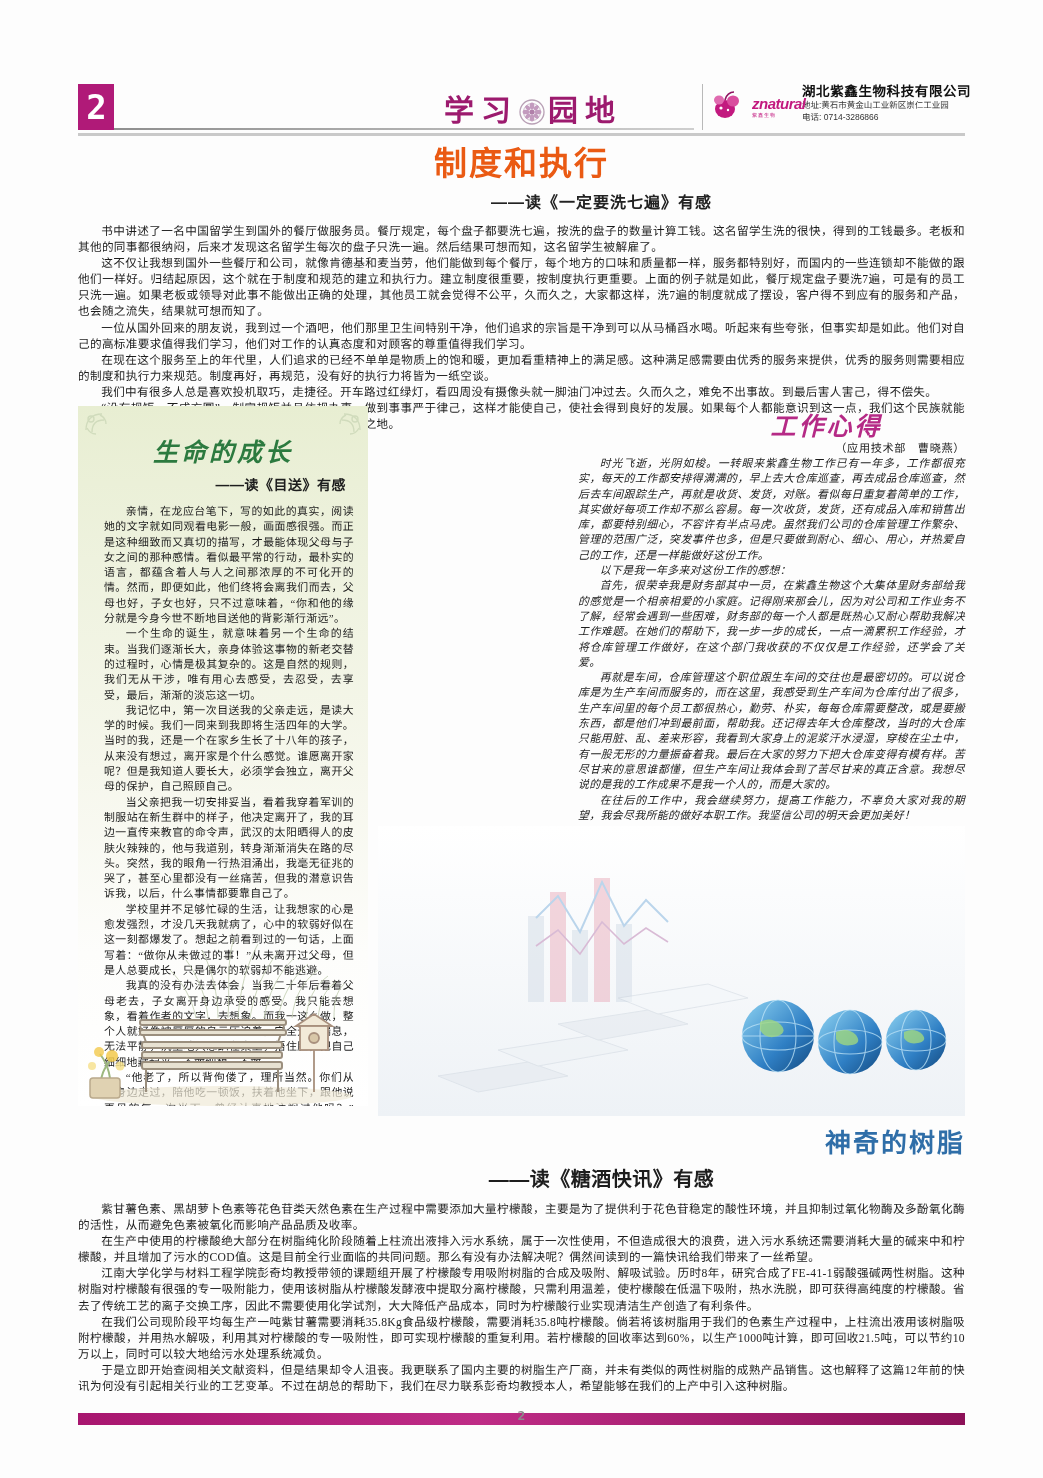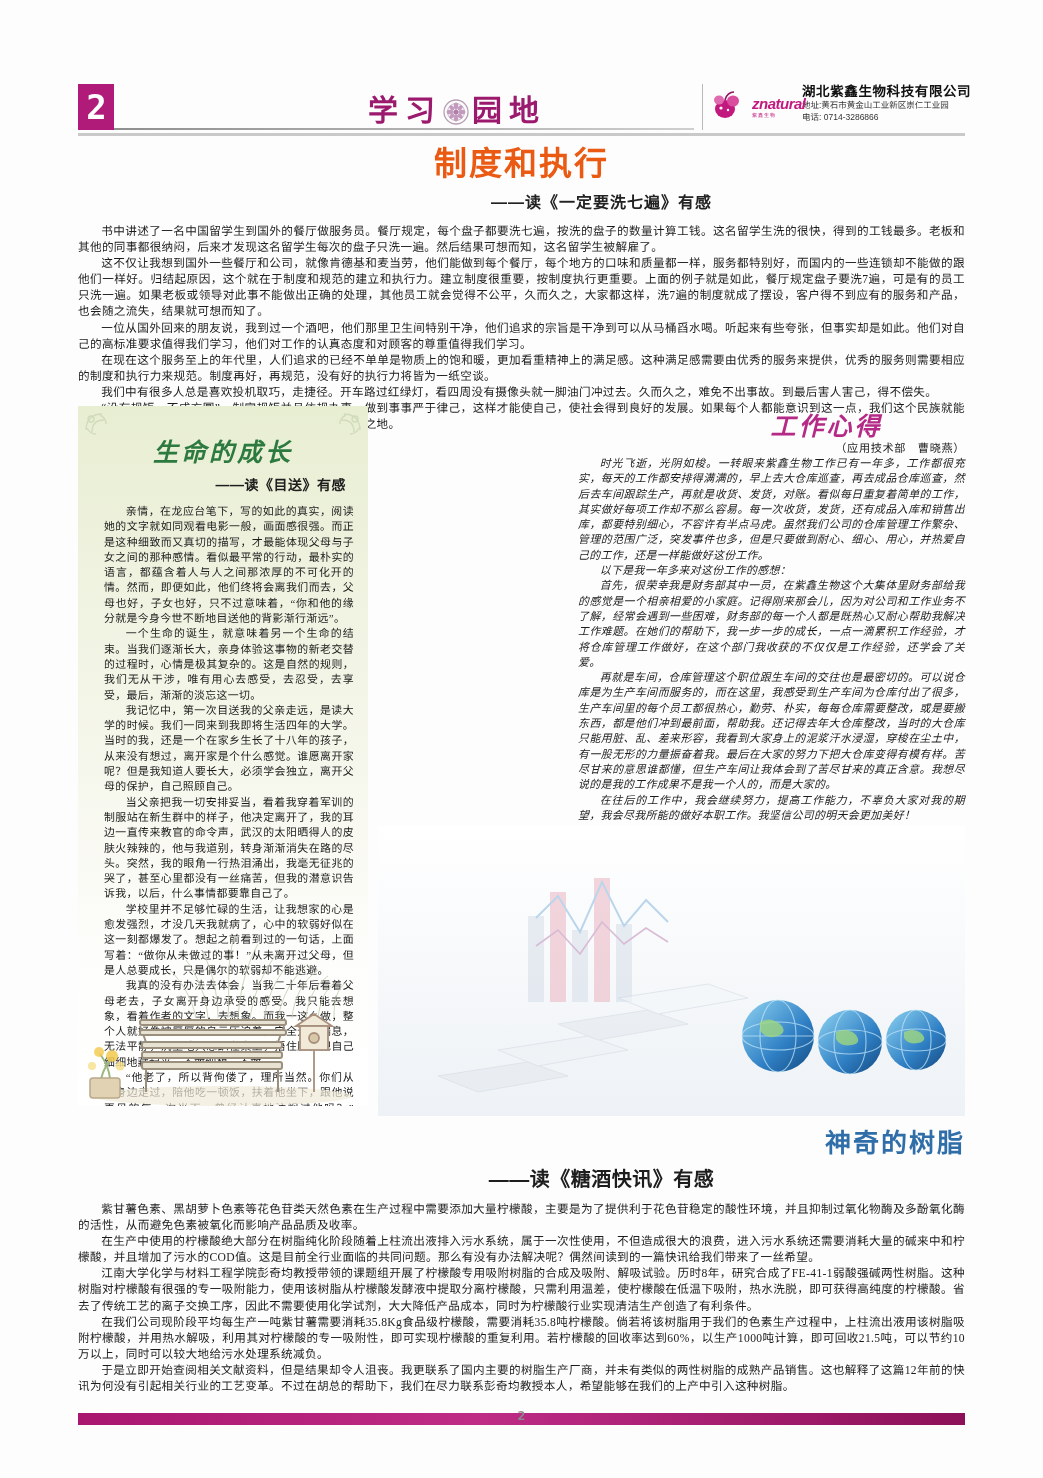--- a/index.html
+++ b/index.html
@@ -50,21 +50,21 @@
     top: 44px;
     width: 580px;
     height: 2px;
     background: linear-gradient(to right, #8f8f8f, #cfcfcf);
   }
   .section-title {
     position: absolute;
     left: 290px;
     top: 2px;
     width: 330px;
-    text-align: left;
+    text-align: center;
     color: #9c1a6e;
     font-family: "Liberation Sans", sans-serif;
     font-weight: bold;
     font-size: 30px;
     letter-spacing: 7px;
     white-space: nowrap;
   }
   .section-title .flower {
     display: inline-block;
     width: 26px;

